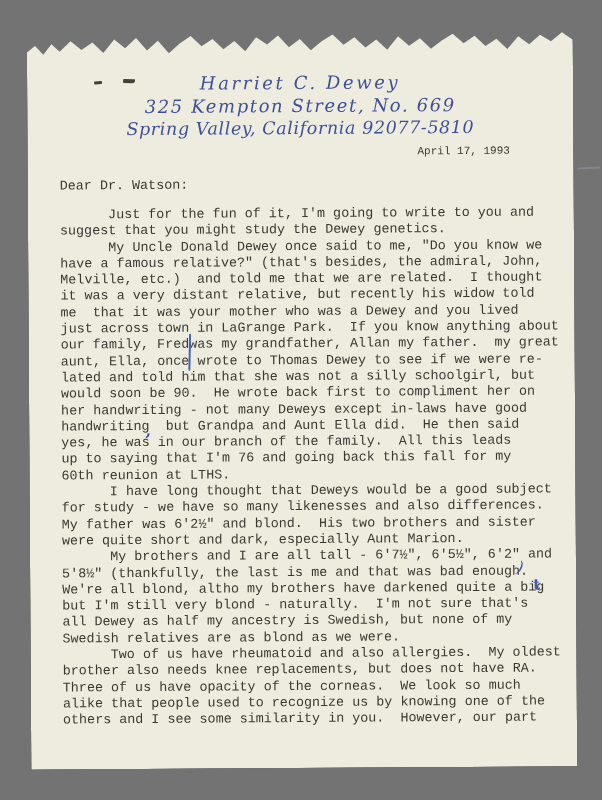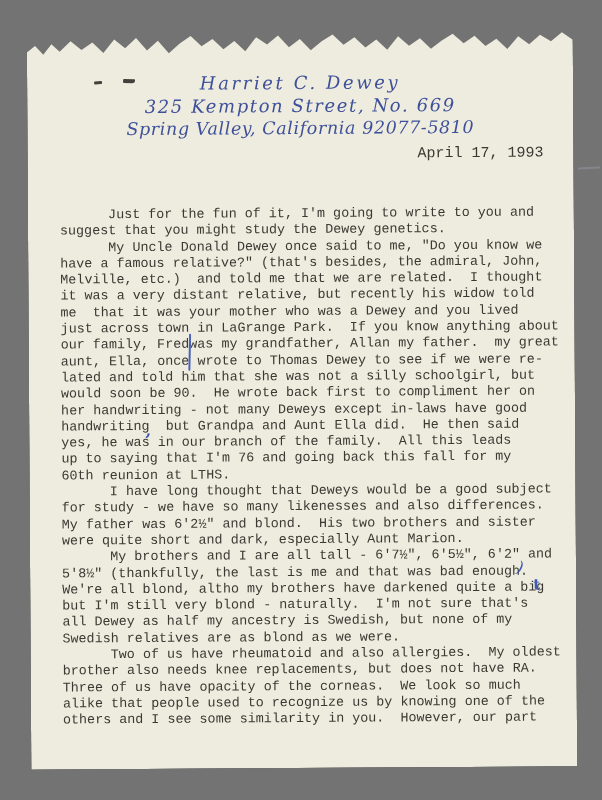--- a/index.html
+++ b/index.html
@@ -52,21 +52,21 @@
     font-style: italic;
   }
   .lh-name  { font-size: 18px; letter-spacing: 2.6px; line-height: 22px; }
   .lh-addr1 { font-size: 18px; letter-spacing: 1.6px; line-height: 23px; }
   .lh-addr2 { font-size: 17.5px; letter-spacing: 0.6px; line-height: 23px; }
   .typed { color: #3c3933; }
   .date {
     position: absolute;
     left: 390px;
     top: 118px;
-    font-size: 15px;
+    font-size: 11px;
   }
   .salutation {
     position: absolute;
     left: 32px;
     top: 149px;
     font-size: 13.4px;
   }
   .body-text {
     position: absolute;
     left: 32px;
@@ -101,20 +101,21 @@
     <div class="stamp-frag b"></div>
 
     <div class="letterhead">
       <div class="lh-name">Harriet C. Dewey</div>
       <div class="lh-addr1">325 Kempton Street, No. 669</div>
       <div class="lh-addr2">Spring Valley, California 92077-5810</div>
     </div>
 
     <div class="date typed">April 17, 1993</div>
 
+    <div class="salutation typed">Dear Dr. Watson:</div>
 
     <div class="body-text typed">      Just for the fun of it, I'm going to write to you and
 suggest that you might study the Dewey genetics.
       My Uncle Donald Dewey once said to me, "Do you know we
 have a famous relative?" (that's besides, the admiral, John,
 Melville, etc.)  and told me that we are related.  I thought
 it was a very distant relative, but recently his widow told
 me  that it was your mother who was a Dewey and you lived
 just across town in LaGrange Park.  If you know anything about
 our family, Fredwas my grandfather, Allan my father.  my great

